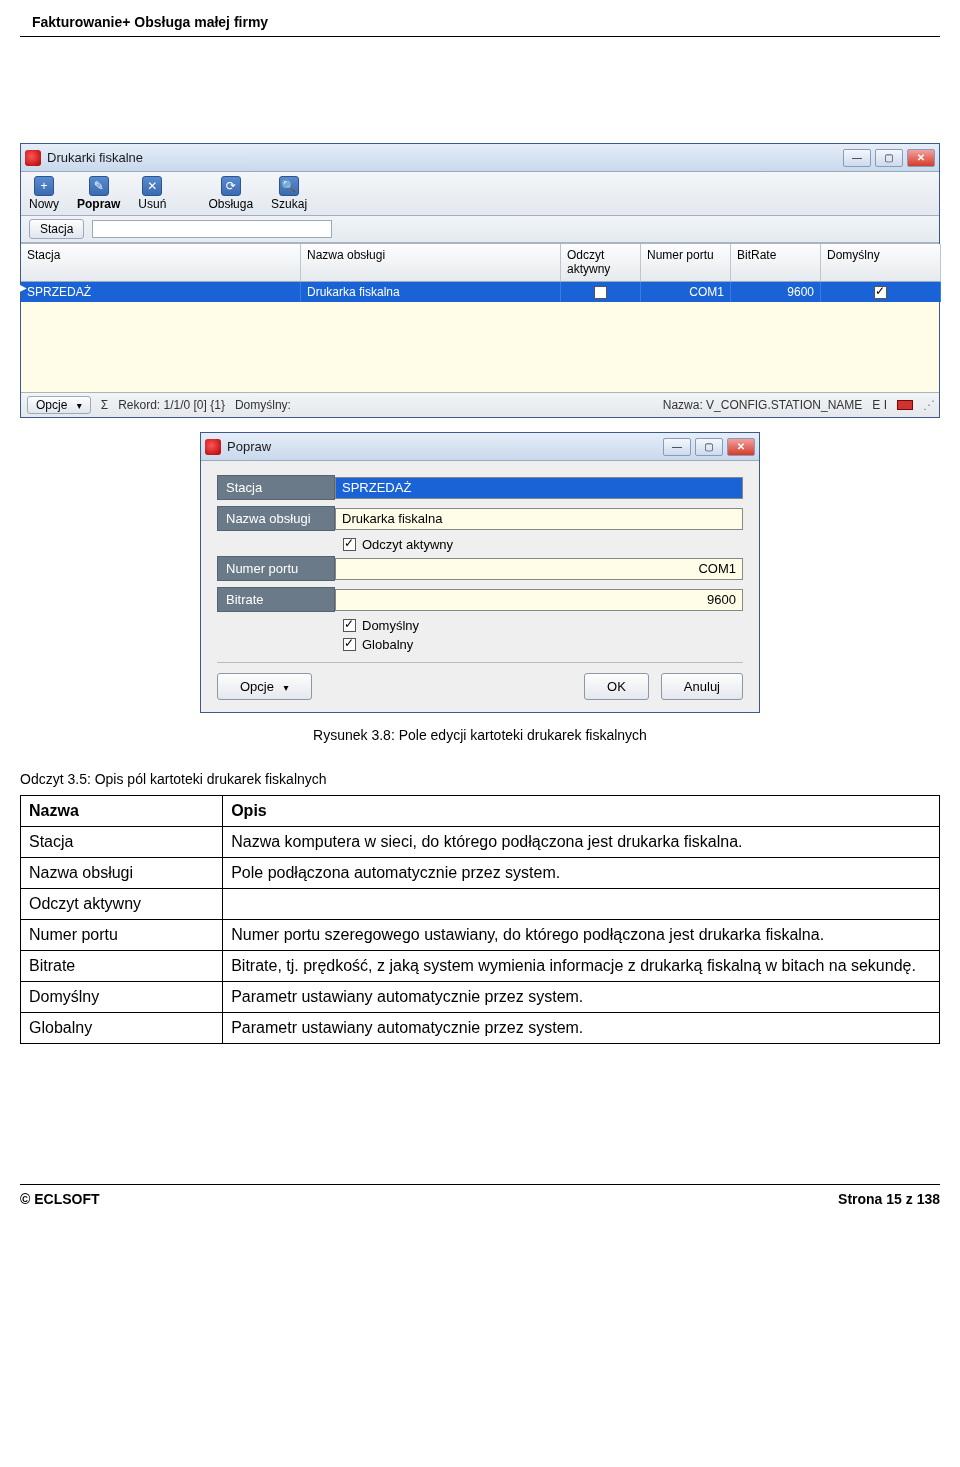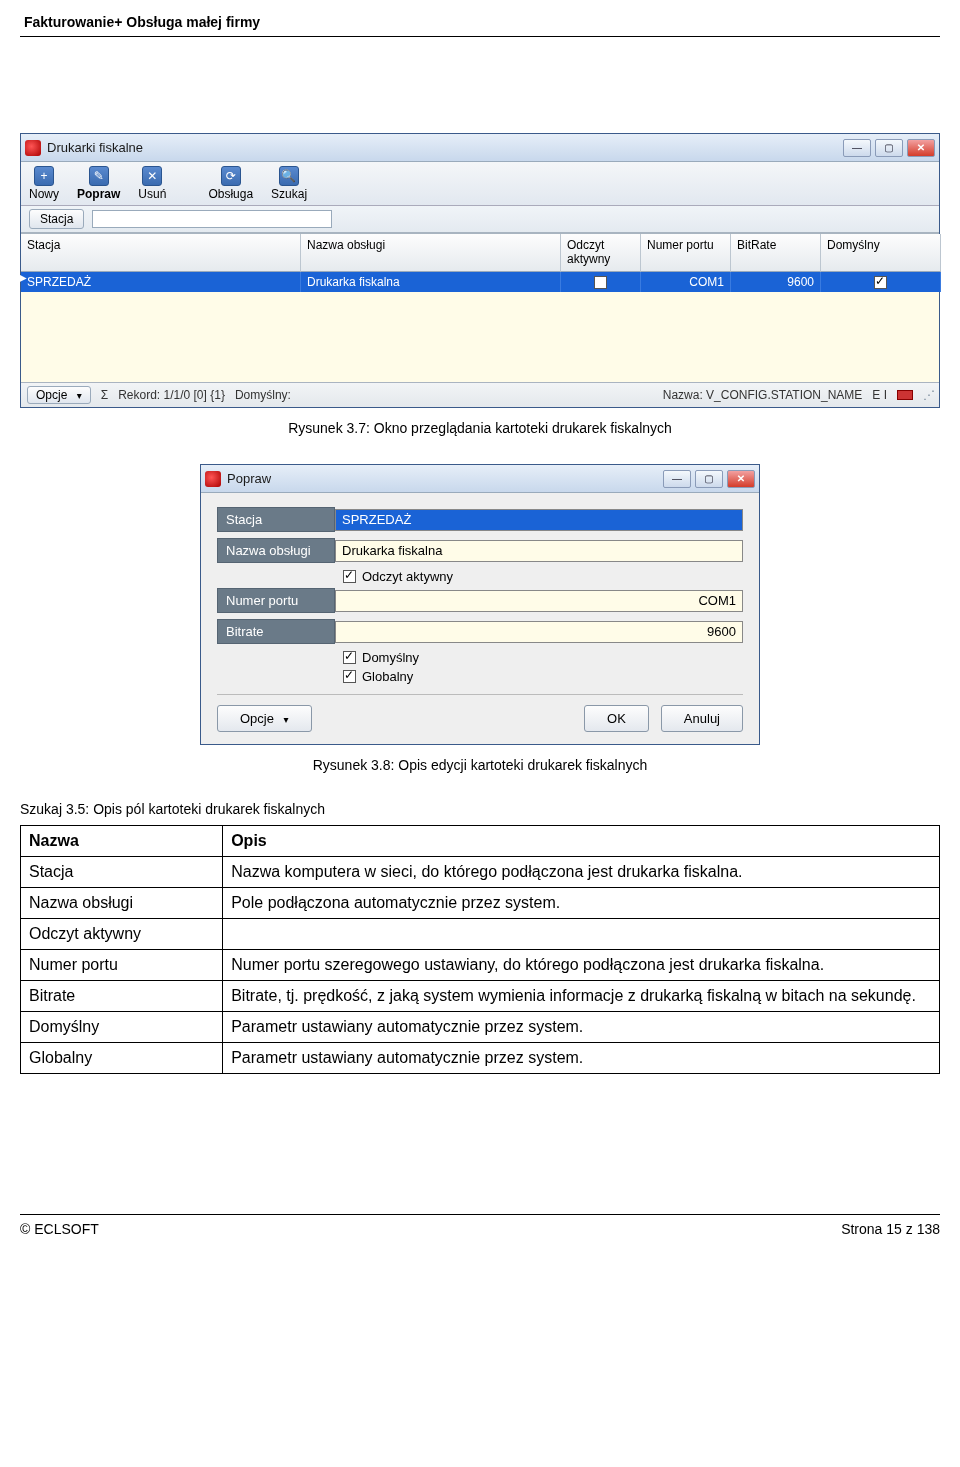--- a/index.html
+++ b/index.html
@@ -9,47 +9,48 @@
     font-family: Arial, Helvetica, sans-serif;
     background: #fff;
     width: 960px;
   }
   .page {
     padding: 10px 20px 0 20px;
   }
   .header-line {
     font-size: 14px;
     font-weight: bold;
-    margin: 4px 0 6px 4px;
+    margin: 4px 0 6px 12px;
   }
   hr.top-hr, hr.bot-hr {
     border: none;
     border-top: 1px solid #000;
     margin: 2px 0;
   }
   .footer {
     display: flex;
     justify-content: space-between;
     font-size: 14px;
     padding: 6px 20px 10px 20px;
+    font-weight: bold;
   }
   .caption {
     text-align: center;
     font-size: 14px;
     margin: 12px 0 28px 0;
   }
   .caption-left {
     font-size: 14px;
     margin: 16px 0 8px 0;
   }
   
   .win {
     border: 1px solid #3a5a8a;
     background: #efefef;
-    margin: 4px auto;
+    margin: 14px auto;
     box-shadow: 0 0 0 1px #b0c4de inset;
   }
   .titlebar {
     height: 28px;
     background: linear-gradient(#e6eef8, #c8d8ec);
     display: flex;
     align-items: center;
     padding: 0 4px;
     border-bottom: 1px solid #9ab;
   }
@@ -298,21 +299,20 @@
       <span class="status-seg">Rekord: 1/1/0  [0]  {1}</span>
       <span class="status-seg">Domyślny:</span>
       <span style="flex:1"></span>
       <span class="status-seg">Nazwa: V_CONFIG.STATION_NAME</span>
       <span class="status-seg">E I</span>
       <span class="status-led"></span>
       <span class="resize-grip">⋰</span>
     </div>
   </div>
 
-  <div class="caption">Rysunek 3.7: Okno przeglądania kartoteki drukarek fiskalnych</div>
 
   <div class="win win2">
     <div class="titlebar">
       <div class="app-icon"></div>
       <div class="title-text">Popraw</div>
       <div class="winbtns">
         <div class="winbtn">—</div>
         <div class="winbtn">▢</div>
         <div class="winbtn close">✕</div>
       </div>
@@ -352,23 +352,23 @@
           <span>Opcje</span>
           <span class="caret">▾</span>
         </div>
         <span style="flex:1"></span>
         <div class="push-btn">OK</div>
         <div class="push-btn">Anuluj</div>
       </div>
     </div>
   </div>
 
-  <div class="caption">Rysunek 3.8: Opis edycji kartoteki drukarek fiskalnych</div>
-
-  <div class="caption-left">Szukaj 3.5: Opis pól kartoteki drukarek fiskalnych</div>
+  <div class="caption">Rysunek 3.8: Pole edycji kartoteki drukarek fiskalnych</div>
+
+  <div class="caption-left">Odczyt 3.5: Opis pól kartoteki drukarek fiskalnych</div>
 
   <table class="desc">
     <thead>
       <tr>
         <th style="width:22%">Nazwa</th>
         <th>Opis</th>
       </tr>
     </thead>
     <tbody>
       <tr>

